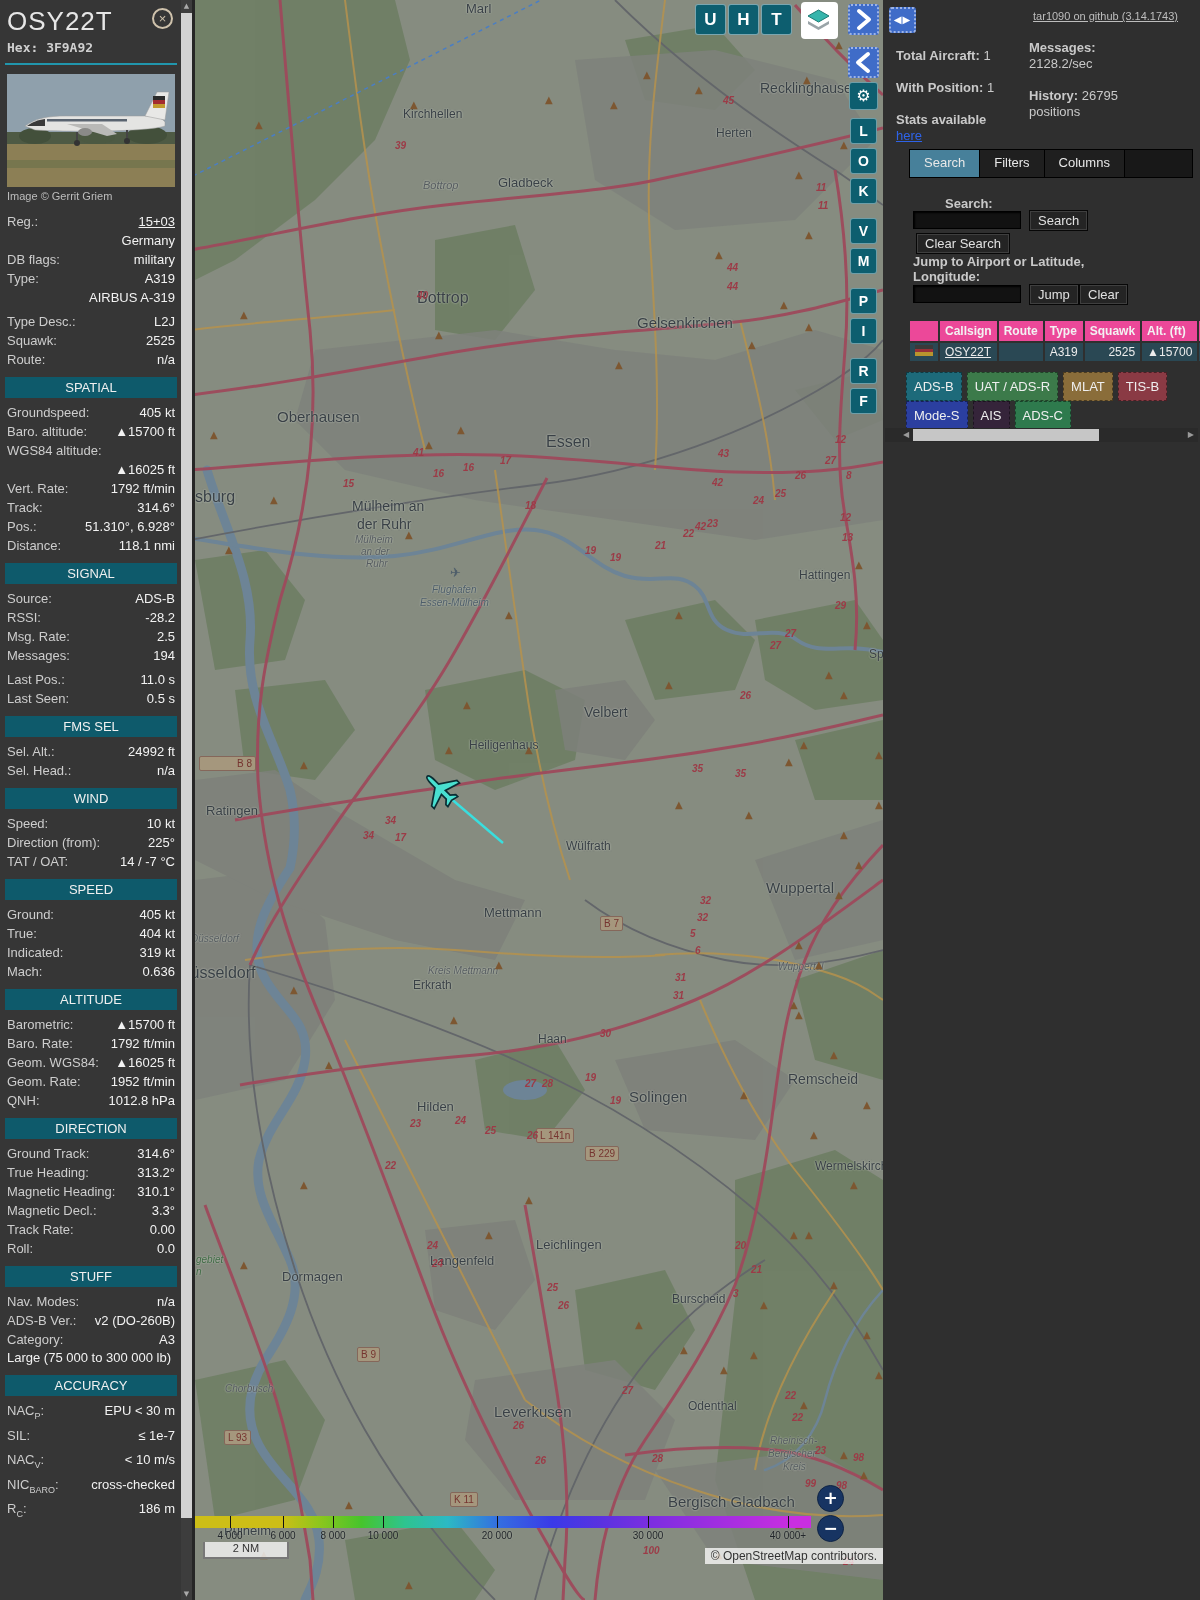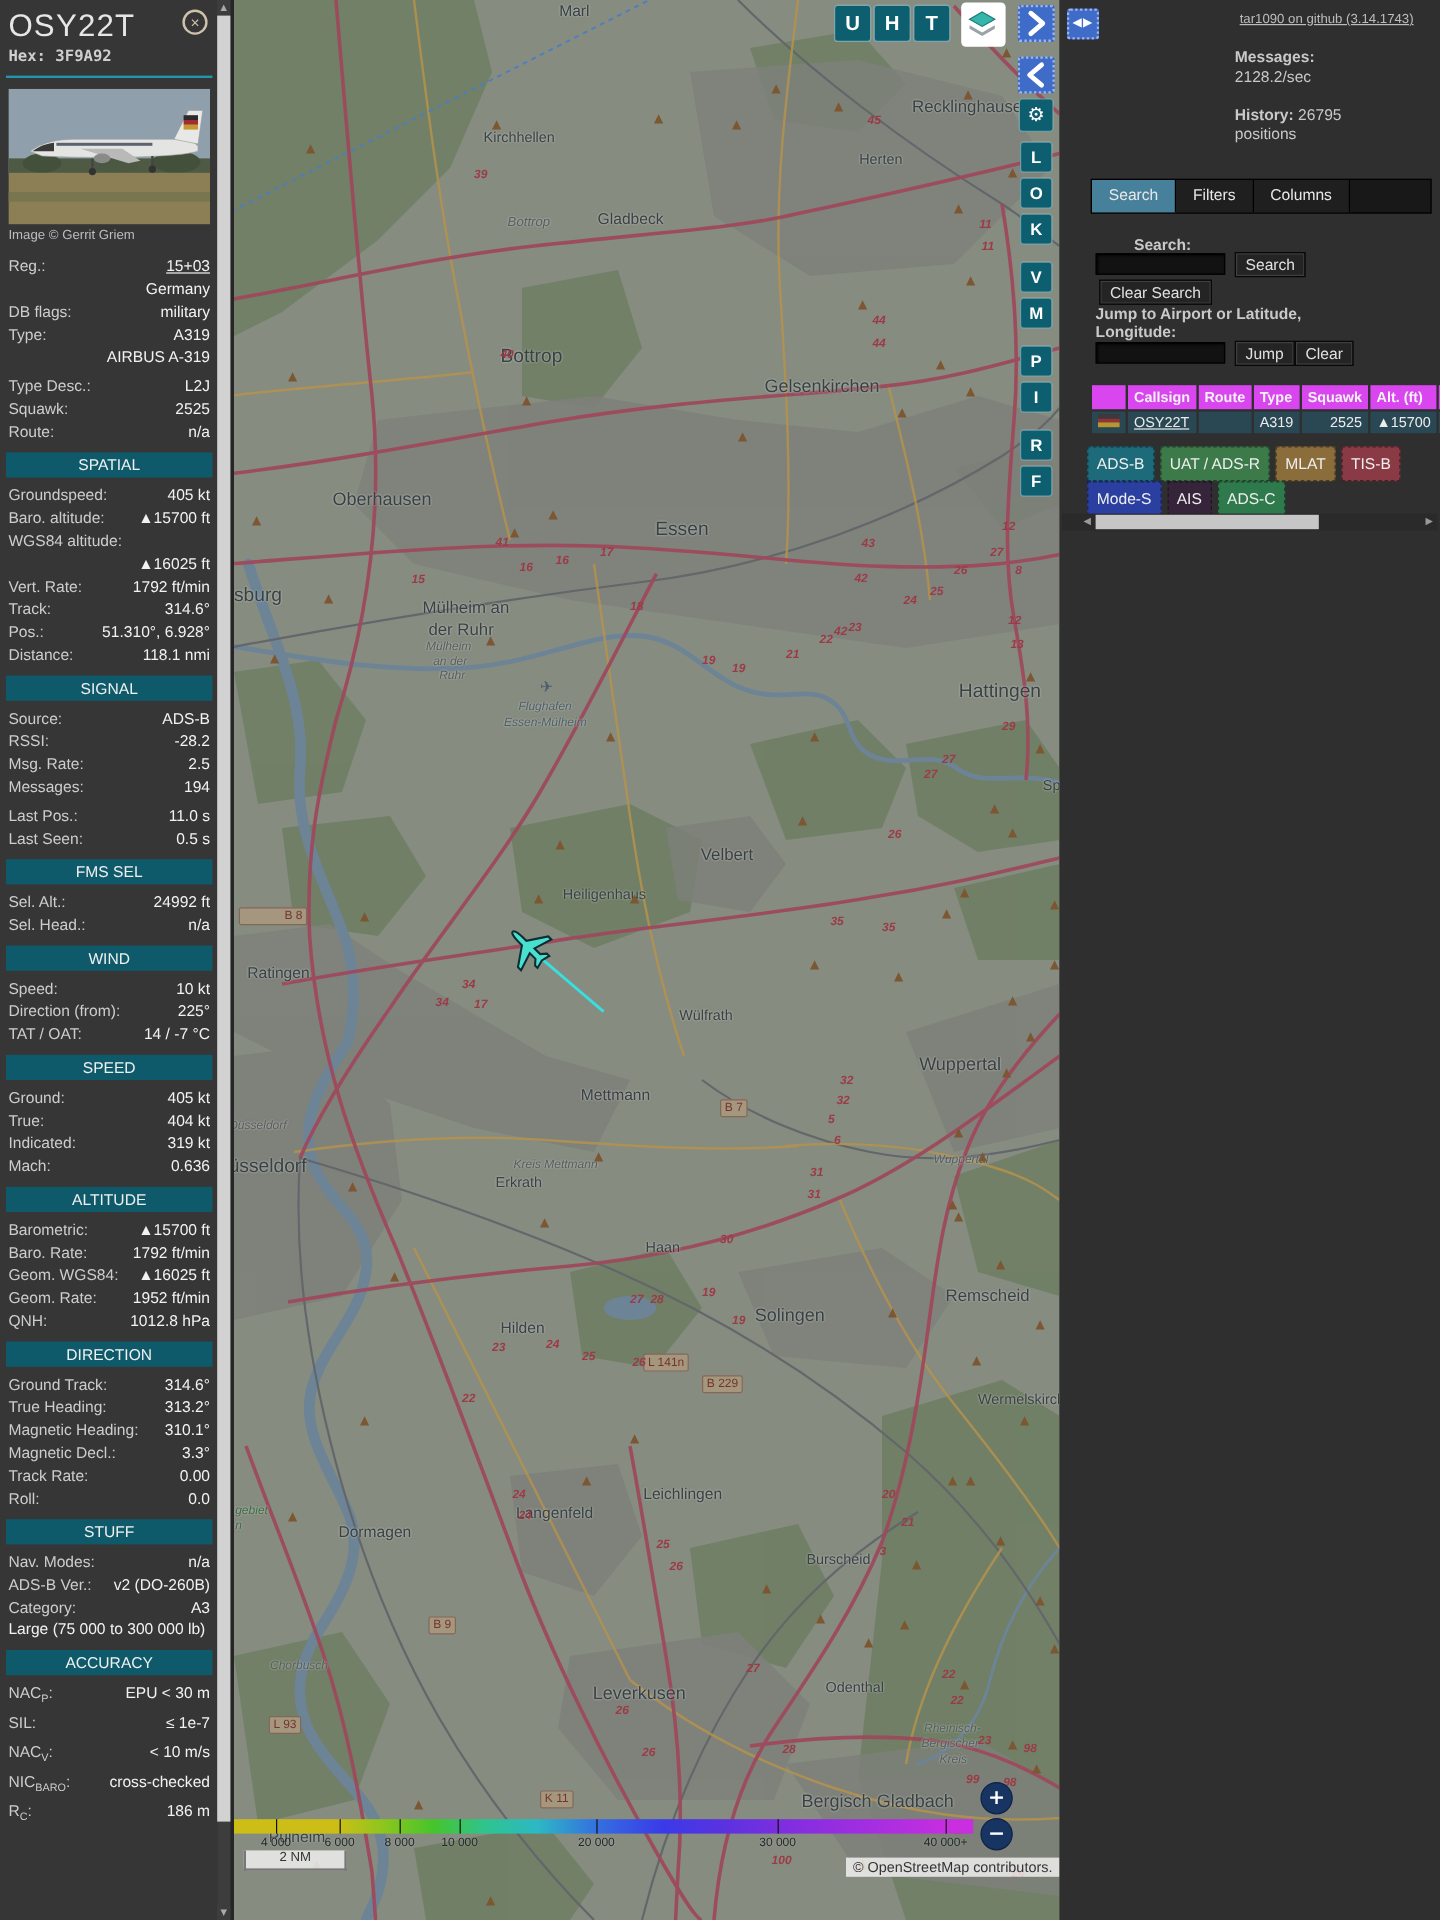--- a/index.html
+++ b/index.html
@@ -98,21 +98,21 @@
   #search-label { position:absolute; left:30px; top:196px; font-weight:bold;margin-left:32px; }
   .inp { position:absolute; background:#121212; border:1px solid #000;
     box-shadow:inset 1px 1px 2px #000; color:#ddd; width:108px; height:18px; font-size:12px;
     padding:0 4px; }
   .btn3d { position:absolute; background:#242424; color:#e0e0e0; border:1px solid #070707;
     box-shadow:inset 0 0 0 1px #3f3f3f; font-size:13px; line-height:17px; padding:1px 8px;
     cursor:pointer; white-space:nowrap; font-family:"Liberation Sans",sans-serif; }
   #jump-label { position:absolute; left:30px; top:254px; font-weight:bold; line-height:15px; }
   #table-wrap { position:absolute; left:25px; top:319px; width:292px; overflow:hidden; }
   table { border-collapse:separate; border-spacing:2px; }
-  th { background:#d946ef; color:#f2f2f2; font-size:12px; font-weight:bold; padding:3px 5px;
+  th { background:#ec4899; color:#f2f2f2; font-size:12px; font-weight:bold; padding:3px 5px;
     white-space:nowrap; text-align:left; }
   td { background:#2a4854; color:#ececec; font-size:12px; padding:2px 5px; white-space:nowrap; }
   td.num { text-align:right; }
   .callsign-link { text-decoration:underline; cursor:pointer; }
   .flag { display:inline-block; width:18px; height:11px; }
   .flag i { display:block; height:33.3%; }
   #legend { position:absolute; left:23px; top:372px; width:285px; line-height:25px; }
   .chip { display:inline-block; color:#efefef; font-size:13px; padding:1px 7px; margin-right:5px;
     border:1px dashed rgba(0,0,0,.45); cursor:pointer; }
   #hscroll { position:absolute; left:2px; top:428px; width:313px; height:14px; background:#2a2a2a; }
@@ -478,21 +478,21 @@
       <span class="mlabel" style="left: 222px; top: 289px; font-size: 16px;">Bottrop</span>
       <span class="mlabel" style="left: 442px; top: 314px; font-size: 15px;">Gelsenkirchen</span>
       <span class="mlabel" style="left: 82px; top: 408px; font-size: 15px;">Oberhausen</span>
       <span class="mlabel" style="left: 351px; top: 433px; font-size: 16px;">Essen</span>
       <span class="mlabel" style="left: 0px; top: 488px; font-size: 16px;">sburg</span>
       <span class="mlabel" style="left: 157px; top: 498px; font-size: 14px;">Mülheim an</span>
       <span class="mlabel" style="left: 162px; top: 516px; font-size: 14px;">der Ruhr</span>
       <span class="mlabel it" style="left: 160px; top: 534px; font-size: 10px;">Mülheim</span>
       <span class="mlabel it" style="left: 166px; top: 546px; font-size: 10px;">an der</span>
       <span class="mlabel it" style="left: 171px; top: 558px; font-size: 10px;">Ruhr</span>
-      <span class="mlabel" style="left: 604px; top: 568px; font-size: 16px;">Hattingen</span>
+      <span class="mlabel" style="left: 604px; top: 568px; font-size: 12px;">Hattingen</span>
       <span class="mlabel it" style="left: 237px; top: 584px; font-size: 10px; color: rgb(78, 94, 106);">Flughafen</span>
       <span class="mlabel it" style="left: 225px; top: 597px; font-size: 10px; color: rgb(78, 94, 106);">Essen-Mülheim</span>
       <span class="mlabel" style="left: 674px; top: 647px; font-size: 12px;">Sp</span>
       <span class="mlabel" style="left: 389px; top: 704px; font-size: 14px;">Velbert</span>
       <span class="mlabel" style="left: 274px; top: 738px; font-size: 12px;">Heiligenhaus</span>
       <span class="mlabel" style="left: 11px; top: 803px; font-size: 13px;">Ratingen</span>
       <span class="mlabel" style="left: 371px; top: 839px; font-size: 12px;">Wülfrath</span>
       <span class="mlabel" style="left: 571px; top: 879px; font-size: 15px;">Wuppertal</span>
       <span class="mlabel" style="left: 289px; top: 905px; font-size: 13px;">Mettmann</span>
       <span class="mlabel it" style="left: -4px; top: 933px; font-size: 10px;">Düsseldorf</span>
@@ -740,20 +740,34 @@
   <div id="scale-box">2 NM</div>
   <div id="attribution">© OpenStreetMap contributors.</div>
   <div class="zoom-btn" style="top:1485px">+</div>
   <div class="zoom-btn" style="top:1515px">−</div>
 </div>
 
 <section id="rpanel">
   <div id="toggle-btn">◀▶</div>
   <div id="gh-link">tar1090 on github (3.14.1743)</div>
 
+  <div id="stats-c1">
+    <div class="stat-block">
+      <span class="bold">Total Aircraft:</span>
+      <span>1</span>
+    </div>
+    <div class="stat-block">
+      <span class="bold">With Position:</span>
+      <span>1</span>
+    </div>
+    <div>
+      <span class="bold">Stats available</span><br>
+      <span id="stats-link">here</span>
+    </div>
+  </div>
   <div id="stats-c2">
     <div class="stat-block">
       <span class="bold">Messages:</span><br>
       <span>2128.2/sec</span>
     </div>
     <div>
       <span class="bold">History:</span>
       <span>26795</span><br>
       <span>positions</span>
     </div>

